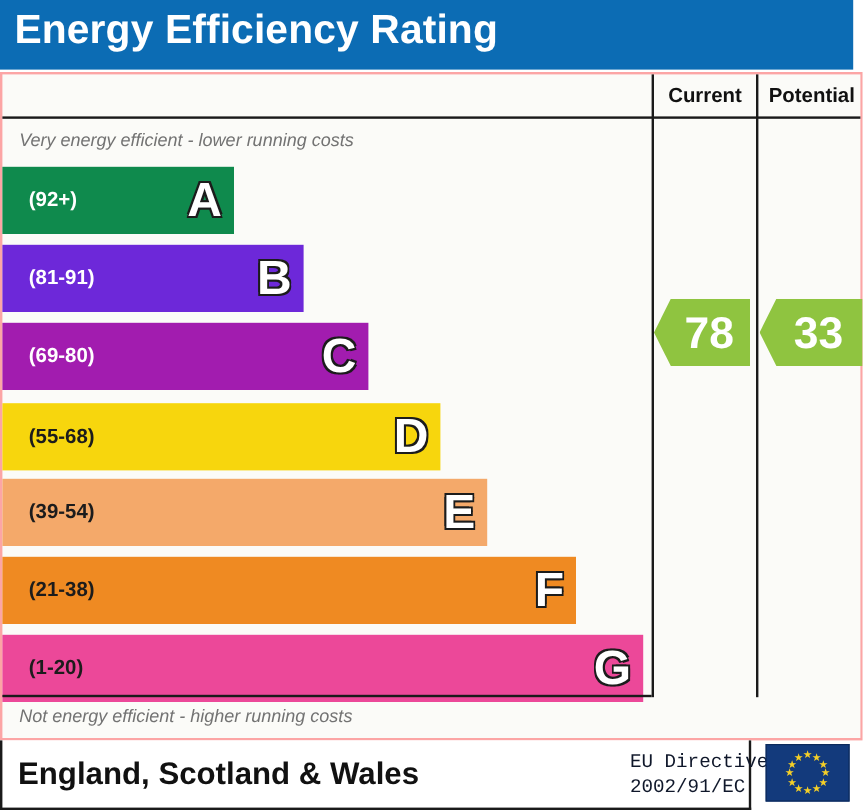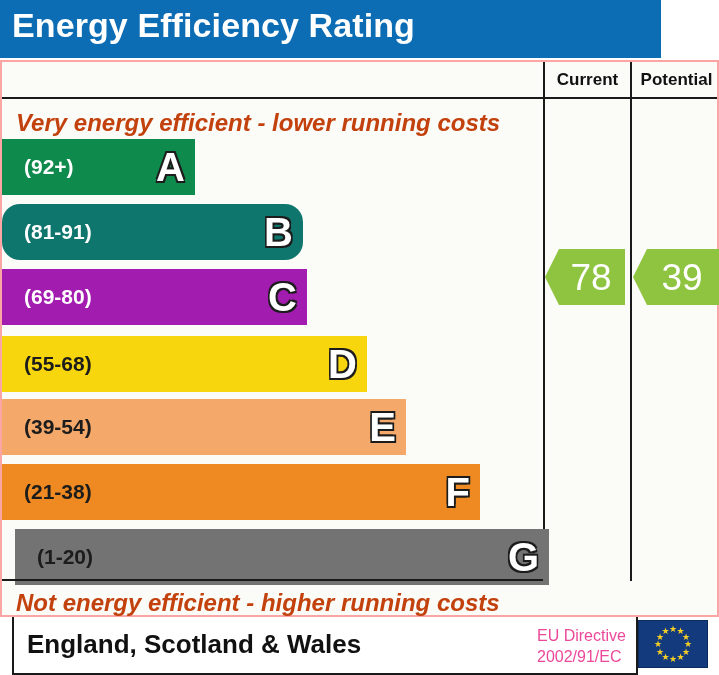--- a/index.html
+++ b/index.html
@@ -17,21 +17,21 @@
     background: #ffffff;
     box-sizing: border-box;
     overflow: hidden;
   }
 
   
   .title-bar {
     position: absolute;
     left: 0;
     top: 0;
-    width: 661px;
+    width: 711px;
     height: 58px;
     background: #0c6cb4;
     box-sizing: border-box;
   }
   .title-text {
     position: absolute;
     left: 12px;
     top: 6px;
     color: #ffffff;
     font-size: 34px;
@@ -81,24 +81,23 @@
     white-space: nowrap;
   }
   .col-head.current   { left: 543px; width: 85px; }
   .col-head.potential { left: 630px; width: 89px; }
 
   
   .caption {
     position: absolute;
     left: 14px;
     font-style: italic;
-    font-size: 24px;
-    color: #c2410c;
-    white-space: nowrap;
-    font-weight: bold;
+    font-size: 15px;
+    color: #737373;
+    white-space: nowrap;
   }
   .caption.top    { top: 47px; }
   .caption.bottom { top: 527px; }
 
   .caption-rule {
     position: absolute;
     left: 0;
     width: 541px;
     height: 2px;
     background: #1a1a1a;
@@ -110,21 +109,21 @@
     position: absolute;
     left: 0;
     height: 56px;
     box-sizing: border-box;
   }
   .band-range {
     position: absolute;
     left: 22px;
     top: 50%;
     transform: translateY(-50%);
-    font-size: 21px;
+    font-size: 17px;
     font-weight: bold;
     white-space: nowrap;
   }
   .band-letter {
     position: absolute;
     right: 10px;
     top: 50%;
     transform: translateY(-50%);
     font-size: 40px;
     font-weight: bold;
@@ -147,29 +146,29 @@
     display: flex;
     align-items: center;
     justify-content: center;
     clip-path: polygon(14px 0, 100% 0, 100% 100%, 14px 100%, 0 50%);
   }
   .arrow.current   { left: 545px; width: 80px; top: 249px; }
   .arrow.potential { left: 633px; width: 86px; top: 249px; }
   .arrow-value {
     color: #ffffff;
     font-size: 37px;
-    font-weight: normal;
+    font-weight: bold;
     line-height: 1;
     padding-left: 12px;
   }
 
   
   .footer {
     position: absolute;
-    left: 12px;
+    left: 0;
     top: 617px;
     width: 626px;
     height: 58px;
     border: 2px solid #1a1a1a;
     border-top: none;
     box-sizing: border-box;
     background: #ffffff;
   }
   .footer-title {
     position: absolute;
@@ -178,24 +177,25 @@
     font-size: 26px;
     font-weight: bold;
     color: #111111;
     white-space: nowrap;
   }
   .directive {
     position: absolute;
     left: 523px;
     top: 8px;
     font-size: 16px;
-    color: #ec4899;
+    color: #0f172a;
     line-height: 1.32;
     text-align: left;
     white-space: nowrap;
+    font-family: Liberation Mono, monospace;
   }
   .eu-flag {
     position: absolute;
     left: 638px;
     top: 620px;
     width: 70px;
     height: 48px;
     background: #133a7c;
     border: 1px solid #0d2a5c;
     box-sizing: border-box;
@@ -229,55 +229,55 @@
     <div class="col-head current">Current</div>
     <div class="col-head potential">Potential</div>
 
     <div class="caption top">Very energy efficient - lower running costs</div>
 
     <div id="bands-host">
         <div class="band" style="top: 77px; width: 193px; background: rgb(15, 138, 77);">
           <span class="band-range" style="color: rgb(255, 255, 255);">(92+)</span>
           <span class="band-letter">A</span>
         </div>
-        <div class="band" style="top: 142px; width: 301px; background: #0f766e; border-radius: 18px;">
+        <div class="band" style="top: 142px; width: 251px; background: #6d28d9;">
           <span class="band-range" style="color: rgb(255, 255, 255);">(81-91)</span>
           <span class="band-letter">B</span>
         </div>
         <div class="band" style="top: 207px; width: 305px; background: #a21caf;">
           <span class="band-range" style="color: rgb(255, 255, 255);">(69-80)</span>
           <span class="band-letter">C</span>
         </div>
         <div class="band" style="top: 274px; width: 365px; background: rgb(247, 214, 13);">
           <span class="band-range" style="color: rgb(28, 28, 28);">(55-68)</span>
           <span class="band-letter">D</span>
         </div>
         <div class="band" style="top: 337px; width: 404px; background: rgb(244, 169, 106);">
           <span class="band-range" style="color: rgb(28, 28, 28);">(39-54)</span>
           <span class="band-letter">E</span>
         </div>
         <div class="band" style="top: 402px; width: 478px; background: rgb(239, 138, 34);">
           <span class="band-range" style="color: rgb(28, 28, 28);">(21-38)</span>
           <span class="band-letter">F</span>
         </div>
-        <div class="band" style="top: 467px; width: 534px; background: #737373; margin-left: 13px;">
+        <div class="band" style="top: 467px; width: 534px; background: #ec4899;">
           <span class="band-range" style="color: rgb(28, 28, 28);">(1-20)</span>
           <span class="band-letter">G</span>
         </div>
       </div>
 
     <div class="caption-rule bottom"></div>
     <div class="caption bottom">Not energy efficient - higher running costs</div>
   </div>
 
   <div class="arrow current">
     <span class="arrow-value">78</span>
   </div>
   <div class="arrow potential">
-    <span class="arrow-value">39</span>
+    <span class="arrow-value">33</span>
   </div>
 
   <div class="footer">
     <div class="footer-title">England, Scotland &amp; Wales</div>
     <div class="directive">
       <div>EU Directive</div>
       <div>2002/91/EC</div>
     </div>
   </div>
   <div class="eu-flag" id="eu-flag">

